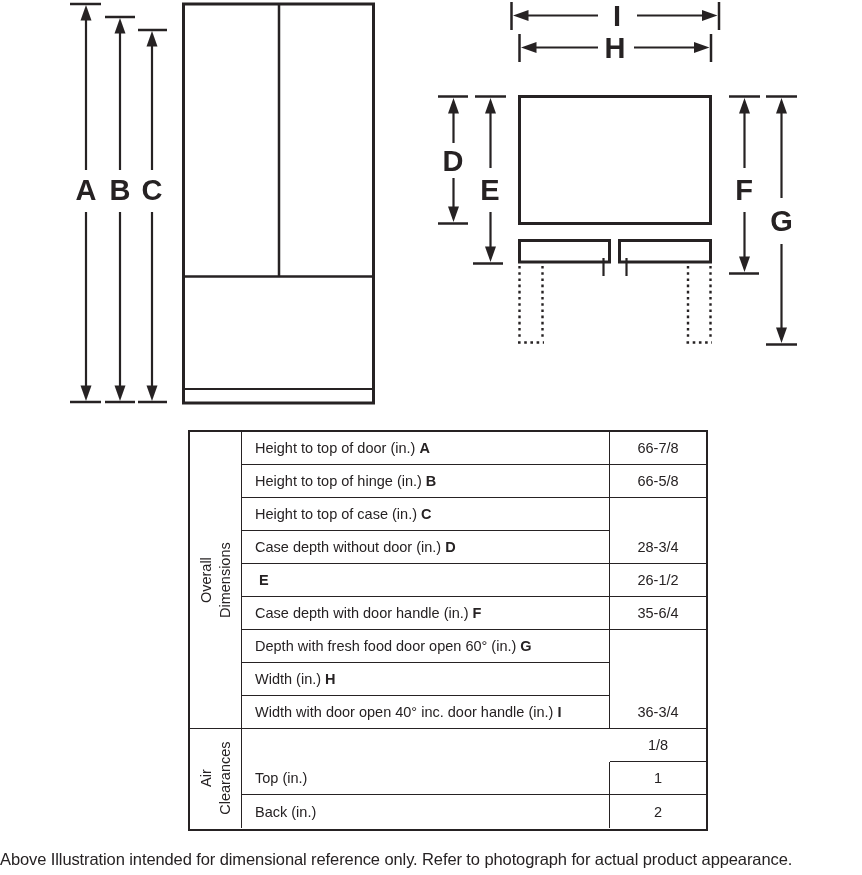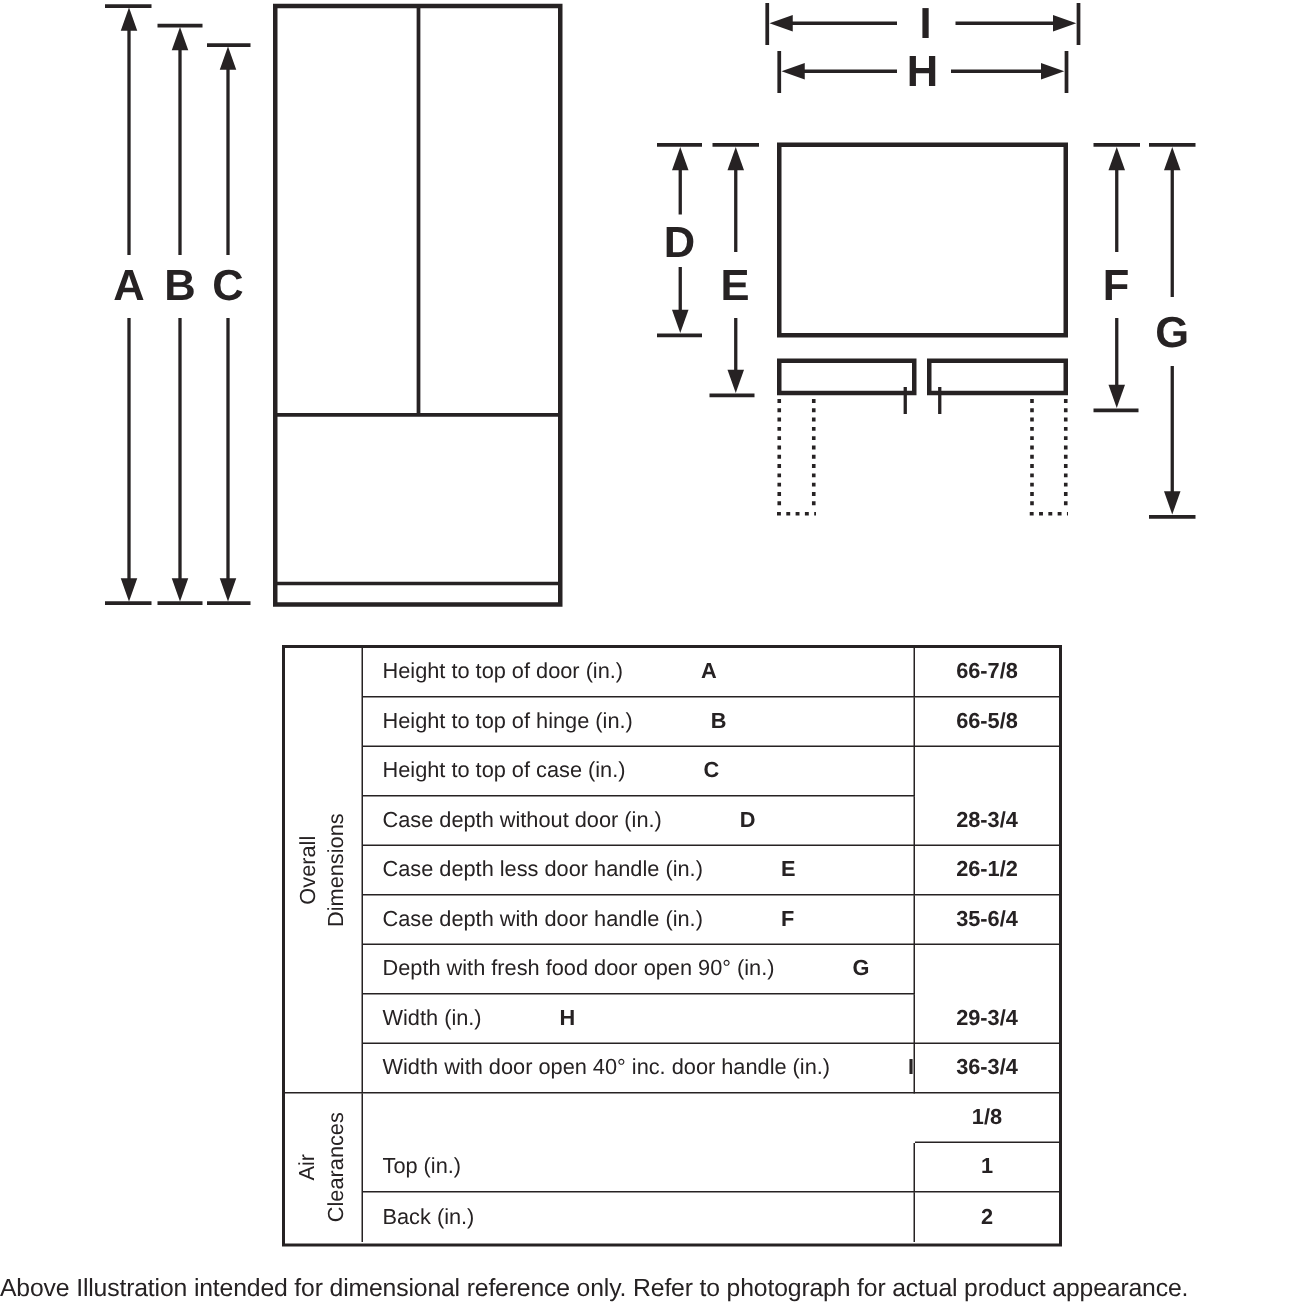--- a/index.html
+++ b/index.html
@@ -36,27 +36,27 @@
     grid-template-rows: repeat(12, 33px);
     background: var(--bg);
   }
   .cell { box-sizing: border-box; display: flex; align-items: center; }
   .lbl-cell {
     grid-column: 2;
     border-right: 1.5px solid var(--ink);
     border-bottom: 1.5px solid var(--ink);
     padding-left: 13px;
     font-size: 14.5px;
-    white-space: nowrap; overflow: hidden; gap: 48px;
+    white-space: nowrap; overflow: hidden;
   }
   .val-cell {
     grid-column: 3;
     border-bottom: 1.5px solid var(--ink);
     justify-content: center;
-    font-size: 14.5px; font-weight: bold;
+    font-size: 14.5px; font-weight: normal;
   }
   .rot-cell {
     grid-column: 1;
     border-right: 1.5px solid var(--ink);
     border-bottom: 1.5px solid var(--ink);
     justify-content: center;
   }
   .nb { border-bottom: none; }
   .rot-inner {
     transform: rotate(-90deg);
@@ -221,41 +221,39 @@
         <span class="dim-letter">C</span>
       </div>
 
     <div class="cell lbl-cell">
         <span>Case depth without door (in.)</span>
         <span class="dim-letter">D</span>
       </div>
     <div class="cell val-cell">28-3/4</div>
 
     <div class="cell lbl-cell">
-        <span>Case depth less door handle (in.)</span>
         <span class="dim-letter">E</span>
       </div>
     <div class="cell val-cell">26-1/2</div>
 
     <div class="cell lbl-cell">
         <span>Case depth with door handle (in.)</span>
         <span class="dim-letter">F</span>
       </div>
     <div class="cell val-cell">35-6/4</div>
 
     <div class="cell lbl-cell">
-        <span>Depth with fresh food door open 90° (in.)</span>
+        <span>Depth with fresh food door open 60° (in.)</span>
         <span class="dim-letter">G</span>
       </div>
 
     <div class="cell lbl-cell">
         <span>Width (in.)</span>
         <span class="dim-letter">H</span>
       </div>
-    <div class="cell val-cell">29-3/4</div>
 
     <div class="cell lbl-cell">
         <span>Width with door open 40° inc. door handle (in.)</span>
         <span class="dim-letter">I</span>
       </div>
     <div class="cell val-cell">36-3/4</div>
 
     <div class="cell rot-cell nb" style="grid-row:10 / span 3; grid-column:1;">
       <div class="rot-inner">
         <div>Air</div>

